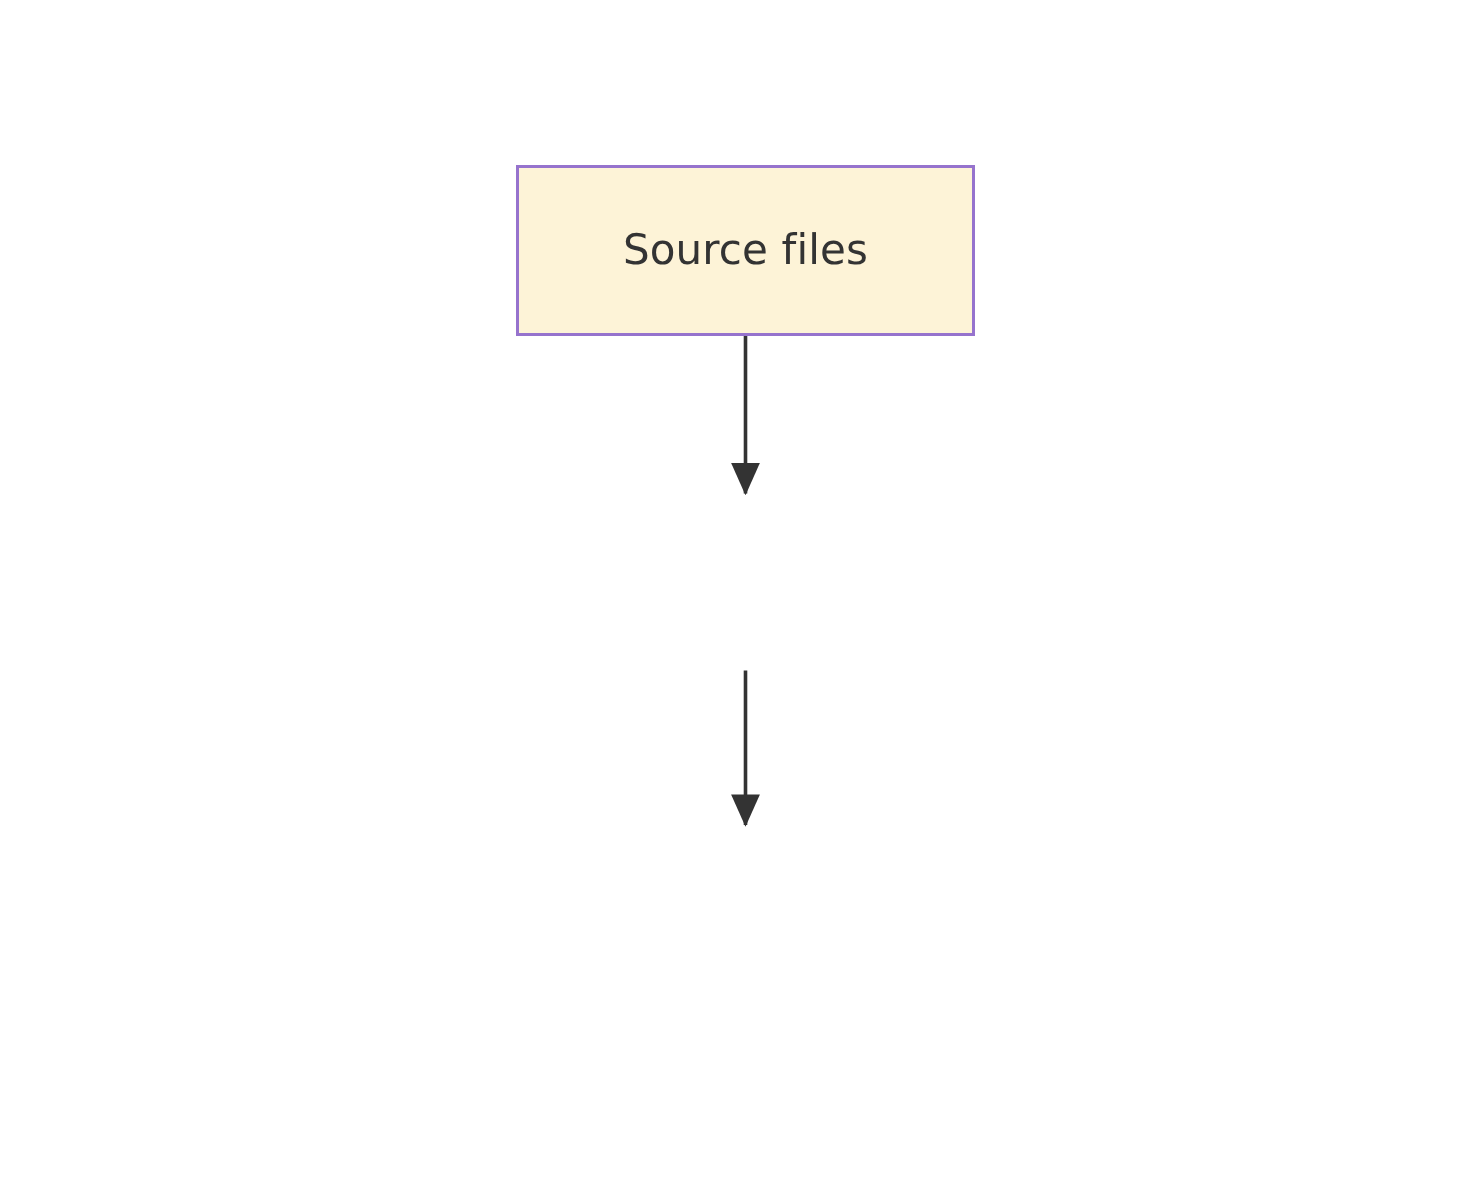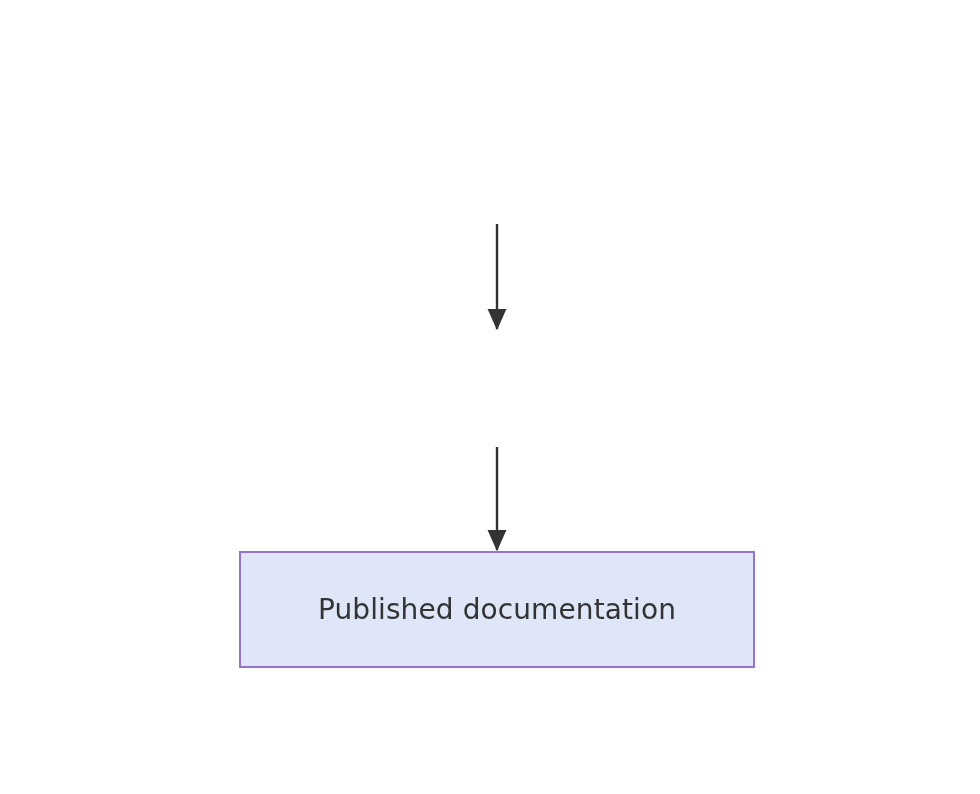--- a/index.html
+++ b/index.html
@@ -54,19 +54,19 @@
   <svg id="edge-layer" viewBox="0 0 980 794" width="980" height="794" xmlns="http://www.w3.org/2000/svg">
     <defs>
       <marker id="arrowhead" markerWidth="9" markerHeight="8" refX="8.5" refY="4" orient="auto" markerUnits="strokeWidth">
         <path d="M 0 0 L 9 4 L 0 8 z" fill="#333333"></path>
       </marker>
     </defs>
     <line x1="497" y1="224" x2="497" y2="329" stroke="#333333" stroke-width="2.4" marker-end="url(#arrowhead)"></line>
     <line x1="497" y1="447" x2="497" y2="550" stroke="#333333" stroke-width="2.4" marker-end="url(#arrowhead)"></line>
   </svg>
 
+  <div class="flow-node" style="left:344px; top:110px; width:306px; height:114px; background:#fdf3d7; border-color:#9673cd;">
+    <span class="flow-node-label">Source files</span>
+  </div>
 
 
-  <div class="flow-node" style="left:239px; top:551px; width:516px; height:117px; background:#dee6f8; border-color:#9673cd;">
-    <span class="flow-node-label">Published documentation</span>
-  </div>
 
 </div>
 
 </body></html>

